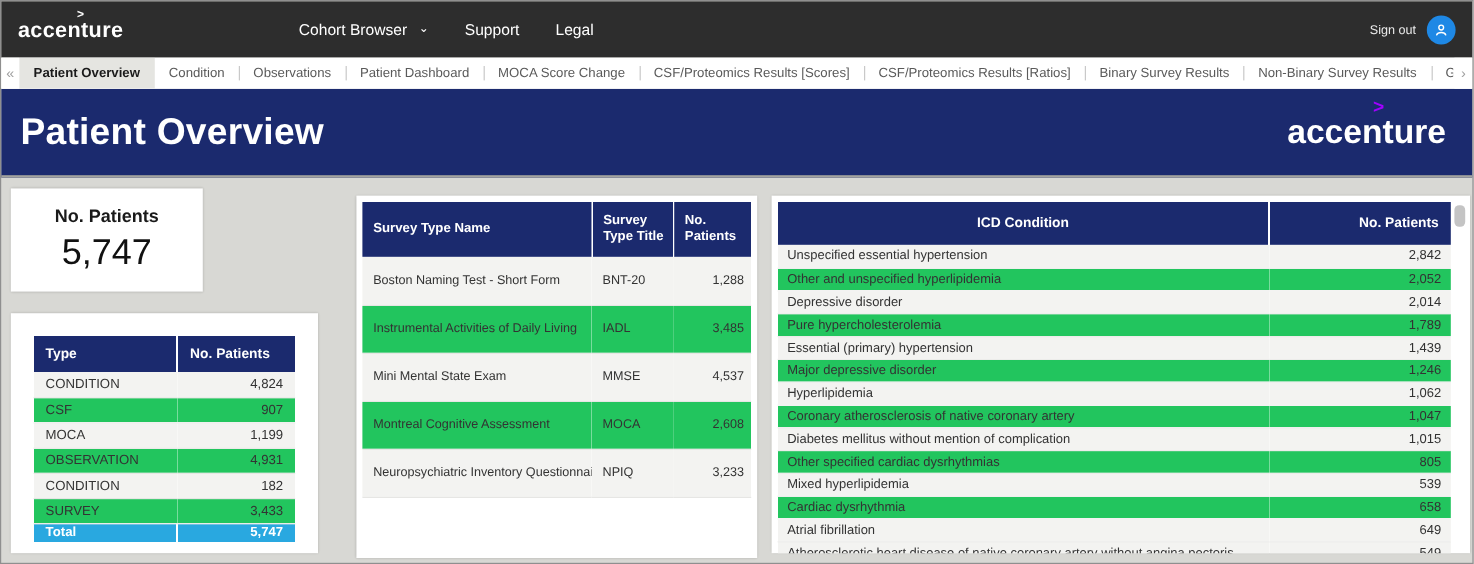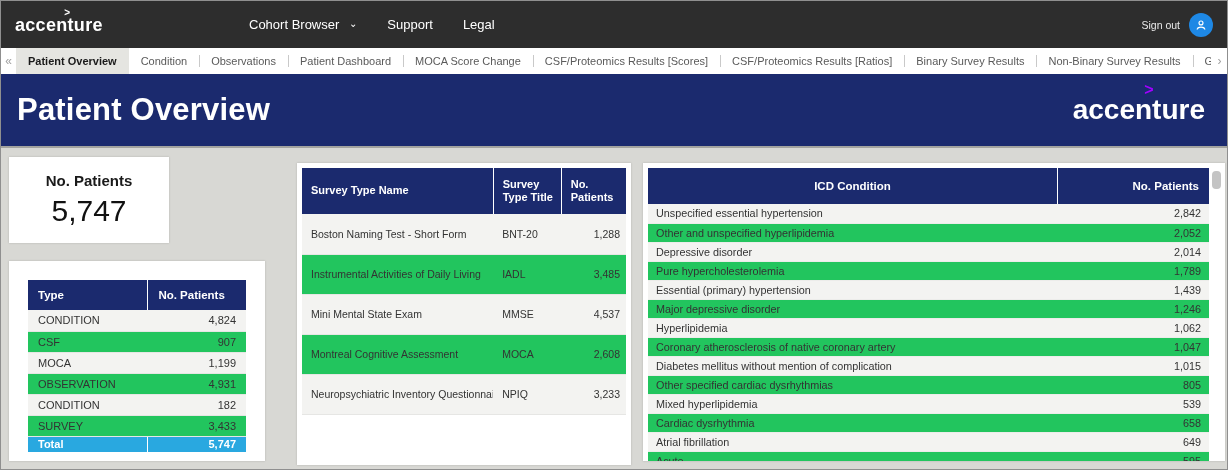--- a/index.html
+++ b/index.html
@@ -317,24 +317,20 @@
                 <td class="num">539</td>
               </tr>
               <tr class="even">
                 <td>Cardiac dysrhythmia</td>
                 <td class="num">658</td>
               </tr>
               <tr class="odd">
                 <td>Atrial fibrillation</td>
                 <td class="num">649</td>
               </tr>
-              <tr class="even">
-                <td>Acute</td>
-                <td class="num">595</td>
-              </tr>
               <tr class="odd">
                 <td>Atherosclerotic heart disease of native coronary artery without angina pectoris</td>
                 <td class="num">549</td>
               </tr>
             </tbody>
         </table>
         <div class="vscroll">
           <div class="thumb"></div>
         </div>
       </div>

